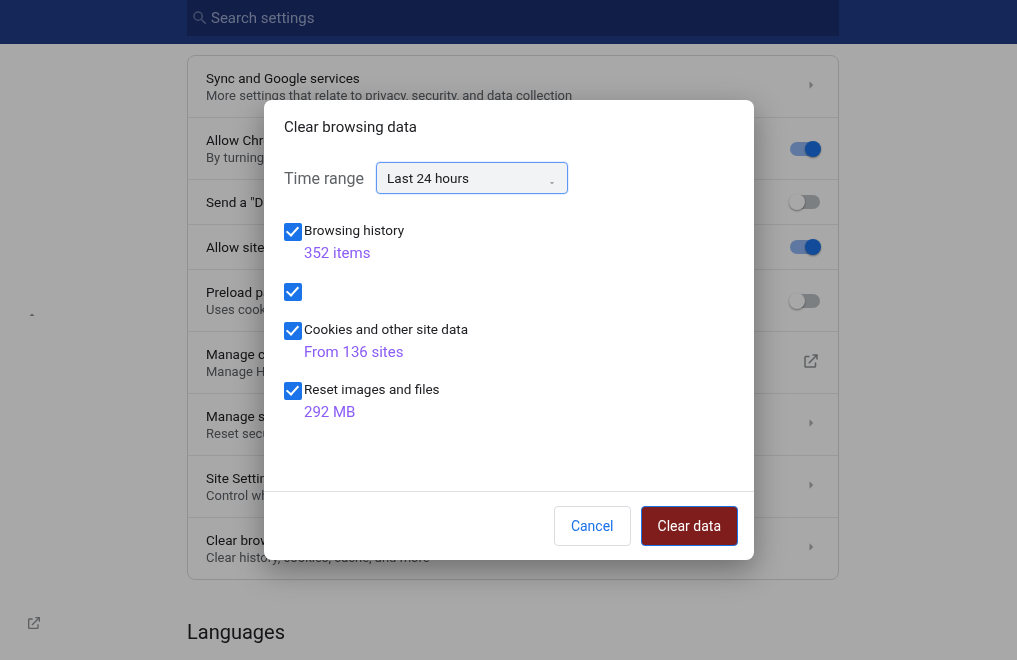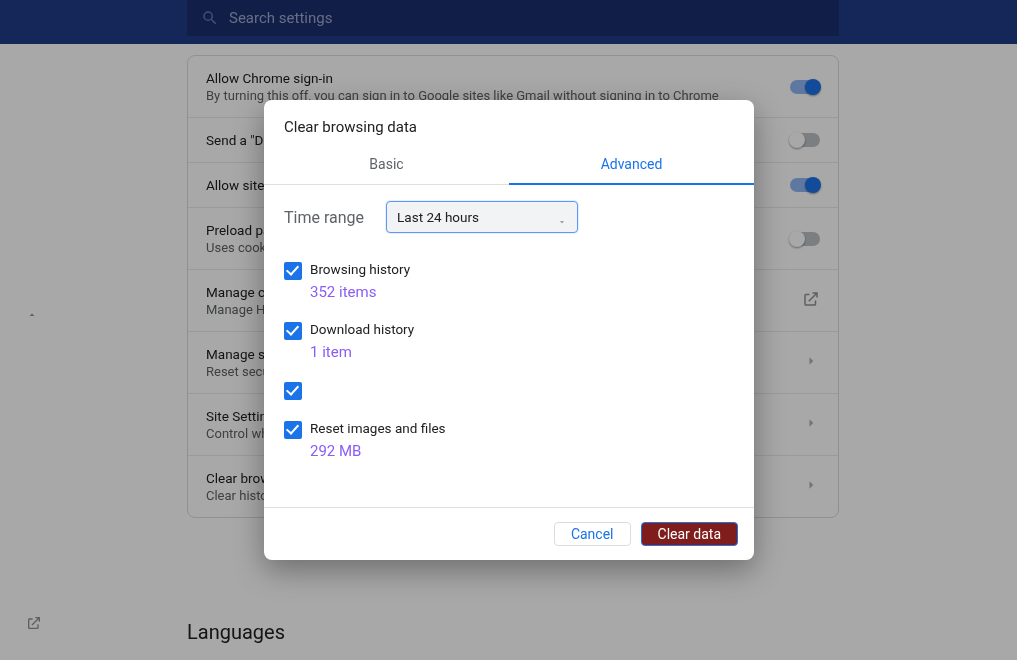--- a/index.html
+++ b/index.html
@@ -1,19 +1,19 @@
 <!DOCTYPE html>
 <html><head>
 <meta charset="utf-8">
 <style>
   * { box-sizing: border-box; }
   html, body { margin:0; padding:0; width:1017px; height:660px; font-family: Roboto, Arial, sans-serif; font-size:13px; color:#202124; background:#fff; overflow:hidden;}
   .bg { position:absolute; inset:0; }
   .topbar { position:absolute; top:0; left:0; right:0; height:44px; background:#203B87; display:flex; align-items:center; }
-  .searchbar { position:absolute; top:0; left:187px; width:652px; height:36px; background:#1A2E6E; display:flex; align-items:center; padding:0 14px; gap:10px; }
+  .searchbar { position:absolute; top:0; left:187px; width:652px; height:36px; background:#1A2E6E; display:flex; align-items:center; padding:0 4px; gap:2px; }
   .searchbar svg{ width:18px; height:18px; opacity:.6; }
   .searchbar .ph { color:#9CA7CC; font-size:15px; }
   .sidepanel-slot { position:absolute; top:45px; left:0; width:64px; bottom:0; }
   .sidepanel-slot .up { position:absolute; top:264px; left:26px; opacity:.7;}
   .sidepanel-slot .ext { position:absolute; bottom:26px; left:26px; opacity:.7;}
   .card { position:absolute; top:55px; left:187px; width:652px; border:1px solid #DADCE0; border-radius:8px; background:#fff; }
   .row { border-top:1px solid #EAEAEA; padding:14px 18px; display:flex; align-items:center; position:relative; }
   .row:first-child{ border-top:none; }
   .row .txt .t { font-size:13.5px; color:#202124; }
   .row .txt .s { color:#5f6368; font-size:13px; margin-top:2px; }
@@ -28,31 +28,31 @@
   .scrim { position:absolute; inset:0; background:rgba(0,0,0,.34); }
   .dialog { position:absolute; top:100px; left:264px; width:490px; height:460px; background:#fff; border-radius:8px; box-shadow:0 10px 30px rgba(0,0,0,.35); display:flex; flex-direction:column; overflow:hidden;}
   .dlg-title { font-size:15px; padding:18px 20px 10px 20px; }
   .tabs { display:flex; border-bottom:1px solid #E0E0E0; }
   .tab { flex:1; text-align:center; padding:10px 0 12px; font-size:14px; color:#5f6368; cursor:pointer; position:relative;}
   .tab.active { color:#1A73E8; }
   .tab.active::after{ content:""; position:absolute; left:0; right:0; bottom:-1px; height:2px; background:#1A73E8;}
   .dlg-body { padding:16px 20px 0 20px; flex:1; overflow:hidden; }
   .tr-row { display:flex; align-items:center; gap:12px; margin-bottom:18px; }
   .tr-label { font-size:16px; color:#5f6368; }
-  .select { width:192px; height:32px; border:1px solid #5E97F6; border-radius:4px; background:#F1F3F4; display:flex; align-items:center; padding:0 10px; font-size:13.5px; position:relative; box-shadow:0 0 0 1px rgba(94,151,246,.15);margin-left:10px;}
+  .select { width:192px; height:32px; border:1px solid #5E97F6; border-radius:4px; background:#F1F3F4; display:flex; align-items:center; padding:0 10px; font-size:13.5px; position:relative; box-shadow:0 0 0 1px rgba(94,151,246,.15);}
   .select .arr { position:absolute; right:10px; top:12px; opacity:.7;}
   .opts { display:flex; flex-direction:column; }
-  .opt { display:flex; padding:10px 0; gap:8px; }
+  .opt { display:flex; padding:10px 0; gap:2px; }
   .cb { width:18px; height:18px; border:2px solid #5f6368; border-radius:2px; margin-top:1px; flex:0 0 18px; position:relative; cursor:pointer;}
   .cb.checked { background:#1A73E8; border-color:#1A73E8; }
   .cb.checked::after{ content:""; position:absolute; left:3px; top:-1px; width:5px; height:10px; border:solid #fff; border-width:0 2px 2px 0; transform:rotate(42deg);}
   .opt .t { font-size:13.5px;}
   .opt .s { color:#8b5cf6; font-size:15px; margin-top:6px;}
   .dlg-foot { border-top:1px solid #E0E0E0; padding:14px 16px; display:flex; justify-content:flex-end; gap:10px;}
-  .btn { height:24px; padding:0 16px; border-radius:4px; font-size:14px; display:flex; align-items:center; cursor:pointer;}
+  .btn { height:40px; padding:0 16px; border-radius:4px; font-size:14px; display:flex; align-items:center; cursor:pointer;}
   .btn.sec { color:#1A73E8; background:#fff; border:1px solid #DADCE0;}
   .btn.pri { color:#fff; background:#7f1d1d; border:1px solid #1A73E8;}
   .plugin-icon{ width:14px; height:14px; background:#202124; clip-path: polygon(35% 0,65% 0,65% 35%,100% 35%,100% 65%,65% 65%,65% 100%,35% 100%,35% 65%,0 65%,0 35%,35% 35%); opacity:.9;}
 </style>
 </head>
 <body>
 
 <div class="bg">
   <div class="topbar"></div>
   <div class="searchbar">
@@ -67,20 +67,31 @@
           <path fill="#5f6368" d="M7 14l5-5 5 5z"></path>
         </svg></div>
     <div class="ext"><svg width="16" height="16" viewBox="0 0 24 24">
           <path fill="#5f6368" d="M14 3h7v7h-2V6.41l-9.29 9.3-1.42-1.42 9.3-9.29H14zM5 5h5v2H5v12h12v-5h2v5a2 2 0 01-2 2H5a2 2 0 01-2-2V7a2 2 0 012-2z"></path>
         </svg></div>
   </div>
 
   <div class="card" id="card">
       <div class="row">
         <div class="txt">
+          <div class="t">Sync and Google services</div>
+          <div class="s">More settings that relate to privacy, security, and data collection</div>
+        </div>
+        <div class="act">
+          <span class="chev"><svg viewBox="0 0 24 24">
+              <path fill="#5f6368" d="M10 17l5-5-5-5v10z"></path>
+            </svg></span>
+        </div>
+      </div>
+      <div class="row">
+        <div class="txt">
           <div class="t">Allow Chrome sign-in</div>
           <div class="s">By turning this off, you can sign in to Google sites like Gmail without signing in to Chrome</div>
         </div>
         <div class="act">
           <span class="toggle on"></span>
         </div>
       </div>
       <div class="row">
         <div class="txt">
           <div class="t">Send a "Do Not Track" request with your browsing traffic</div>
@@ -153,51 +164,47 @@
         </div>
       </div>
     </div>
   <div class="section-title">Languages</div>
 </div>
 
 <div class="scrim"></div>
 
 <div class="dialog">
   <div class="dlg-title">Clear browsing data</div>
-  <div class="tabs">
-    <div class="tab">Basic</div>
-    <div class="tab active">Advanced</div>
-  </div>
   <div class="dlg-body">
     <div class="tr-row">
       <span class="tr-label">Time range</span>
       <div class="select">
         <span>Last 24 hours</span>
         <span class="arr"><svg width="10" height="10" viewBox="0 0 24 24">
               <path fill="#5f6368" d="M7 10l5 5 5-5z"></path>
             </svg></span>
       </div>
     </div>
     <div class="opts" id="opts">
         <div class="opt">
           <span class="cb checked"></span>
           <div>
             <div class="t">Browsing history</div>
             <div class="s">352 items</div>
           </div>
         </div>
         <div class="opt">
           <span class="cb checked"></span>
+        </div>
+        <div class="opt">
+          <span class="cb checked"></span>
           <div>
-            <div class="t">Download history</div>
-            <div class="s">1 item</div>
+            <div class="t">Cookies and other site data</div>
+            <div class="s">From 136 sites</div>
           </div>
-        </div>
-        <div class="opt">
-          <span class="cb checked"></span>
         </div>
         <div class="opt">
           <span class="cb checked"></span>
           <div>
             <div class="t">Reset images and files</div>
             <div class="s">292 MB</div>
           </div>
         </div>
       </div>
   </div>

